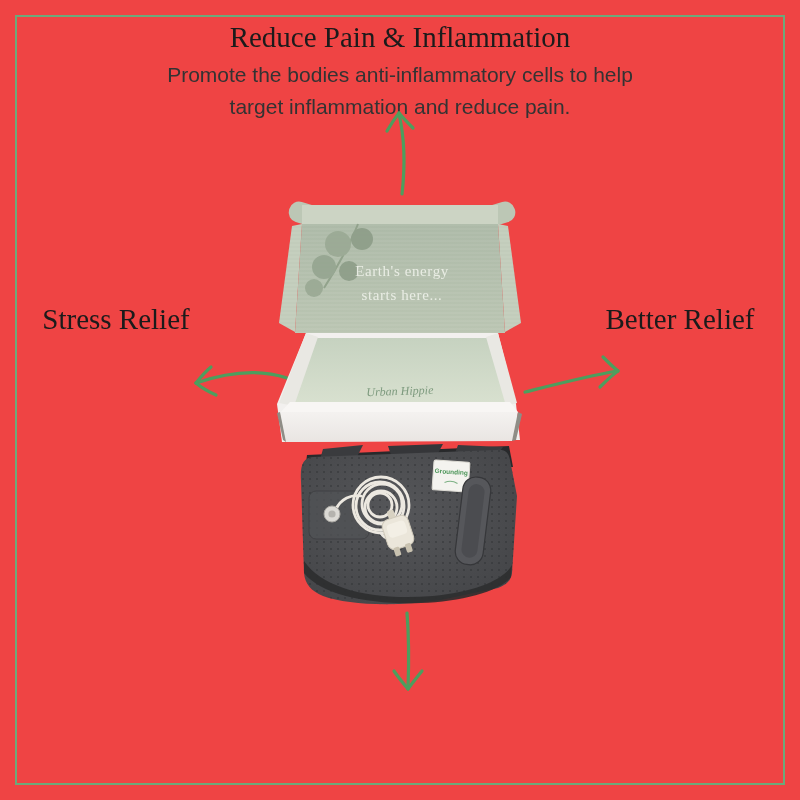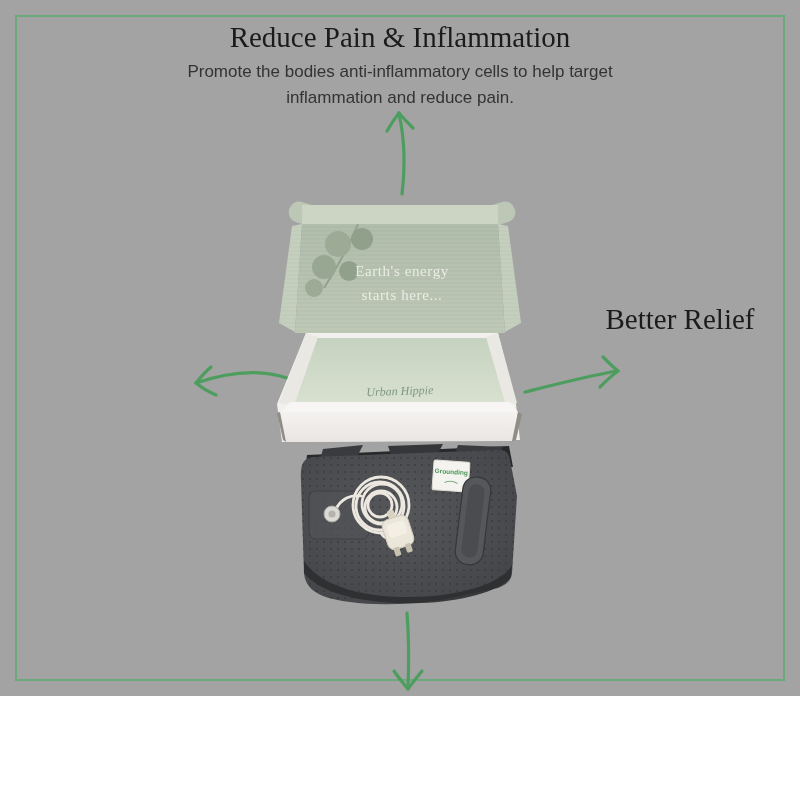--- a/index.html
+++ b/index.html
@@ -1,23 +1,23 @@
 <!DOCTYPE html>
 <html><head>
 <meta charset="utf-8">
 <style>
   html,body{margin:0;padding:0;background:#ffffff;}
-  .canvas{position:relative;width:800px;height:696px;background:#a3a3a3;overflow:hidden;
+  .canvas{position:relative;width:800px;height:800px;background:#ef4444;overflow:hidden;
           font-family:"Liberation Sans",sans-serif;}
   .frame{position:absolute;inset:15px;border:2px solid #6ca97a;pointer-events:none;}
 
   .benefit{position:absolute;text-align:center;}
   .benefit h2{font-family:"Liberation Serif",serif;font-weight:400;font-size:29px;
               color:#1b1b1b;margin:0 0 5px 0;line-height:1.15;}
-  .benefit p{font-size:17px;line-height:1.52;color:#333333;margin:0;}
+  .benefit p{font-size:21px;line-height:1.52;color:#333333;margin:0;}
 
   .benefit.top{top:21px;left:0;width:800px;}
   .benefit.top p{max-width:505px;margin:0 auto;}
   .benefit.left{top:303px;left:32px;width:168px;}
   .benefit.right{top:303px;left:605px;width:150px;}
   .benefit.bottom{top:693px;left:0;width:800px;}
   .benefit.bottom p{max-width:455px;margin:0 auto;}
 
   .arrow{position:absolute;}
   .arrow path{fill:none;stroke:#4d9e5e;stroke-width:3.2;stroke-linecap:round;stroke-linejoin:round;}
@@ -31,20 +31,21 @@
 <div class="canvas">
 
   <div class="frame"></div>
 
   <div class="benefit top">
     <h2>Reduce Pain &amp; Inflammation</h2>
     <p>Promote the bodies anti-inflammatory cells to help target inflammation and reduce pain.</p>
   </div>
 
   <div class="benefit left">
+    <h2>Stress Relief</h2>
   </div>
 
   <div class="benefit right">
     <h2>Better Relief</h2>
   </div>
 
 
   <svg class="arrow" style="left:378px;top:108px;" width="44" height="88" viewBox="0 0 44 88">
     <path d="M 24,86 C 27,60 27,32 21,6"></path>
     <path d="M 9,23 C 13,16 17,10 21,5"></path>

